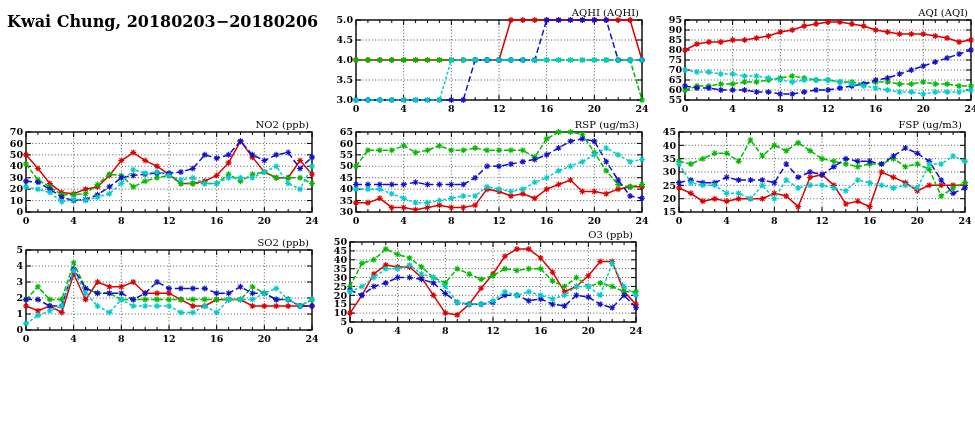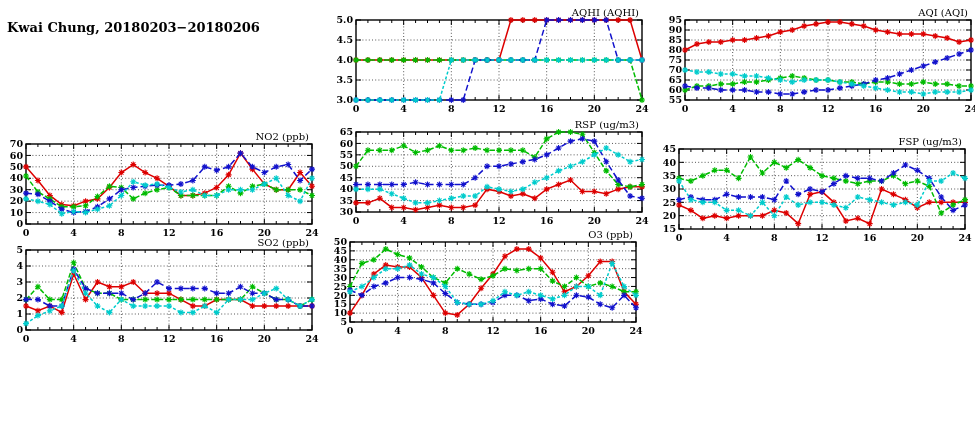--- a/index.html
+++ b/index.html
@@ -1,37 +1,37 @@
 <!DOCTYPE html>
 <html><head>
 <meta charset="utf-8">
 <style>
   html,body{margin:0;padding:0;}
   body{
     width:975px;height:447px;position:relative;background:#ffffff;
     font-family:"DejaVu Serif", serif;overflow:hidden;
   }
   .page-title{
-    position:absolute;left:7px;top:20px;font-size:13px;font-weight:bold;color:#000;
+    position:absolute;left:7px;top:12px;font-size:16px;font-weight:bold;color:#000;
     letter-spacing:0px;white-space:nowrap;
   }
   .chart{
     position:absolute;width:322px;height:112px;
   }
   .chart-title{
     position:absolute;right:13px;top:1px;font-size:10px;font-weight:normal;color:#000;
     white-space:nowrap;z-index:2;
   }
   .chart svg{position:absolute;left:0;top:0;}
   
   #chart-aqhi{left:330px;top:6px;}
   #chart-aqi {left:659px;top:6px;}
-  #chart-no2 {left:0px;  top:130px;text-align:center;}
+  #chart-no2 {left:0px;  top:118px;text-align:center;}
   #chart-rsp {left:330px;top:118px;}
-  #chart-fsp {left:653px;top:118px;margin-top:17px;}
+  #chart-fsp {left:653px;top:118px;}
   #chart-so2 {left:0px;  top:236px;}
   #chart-o3  {left:324px;top:228px;text-align:center;}
 </style>
 </head>
 <body>
 
 <div class="page-title">Kwai Chung, 20180203−20180206</div>
 
 <div id="chart-aqhi" class="chart">
   <div class="chart-title">AQHI (AQHI)</div>

